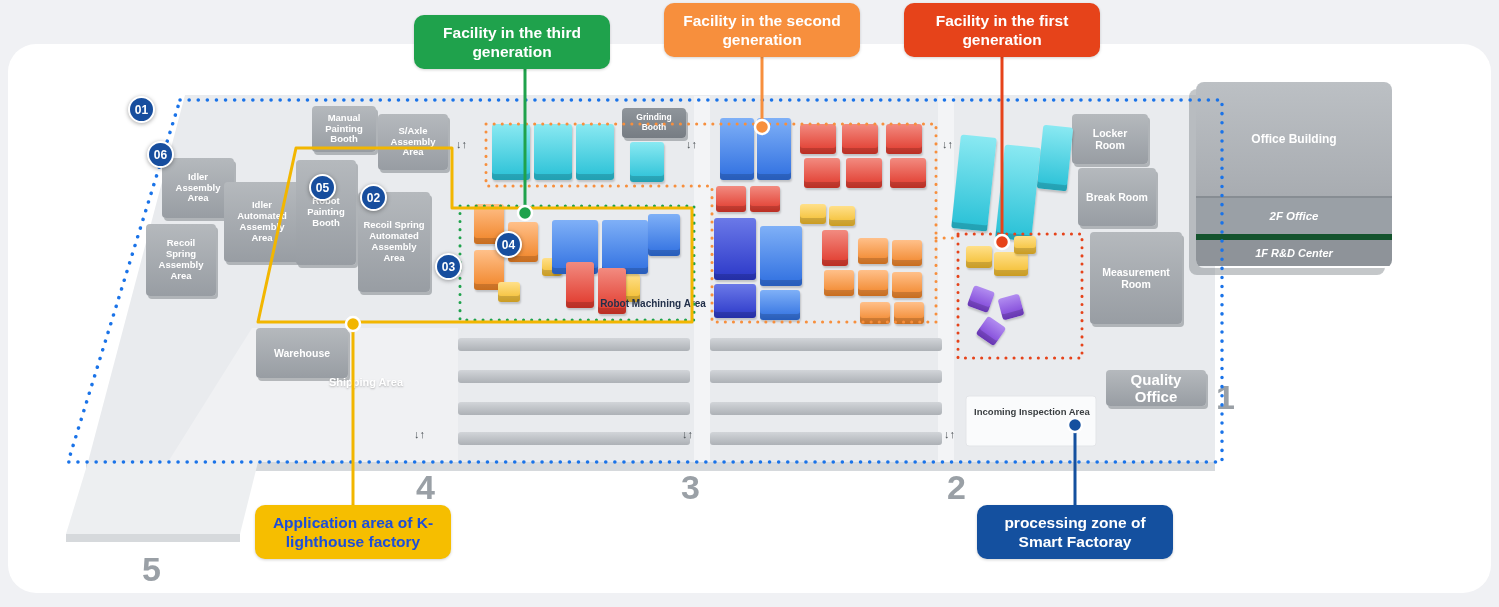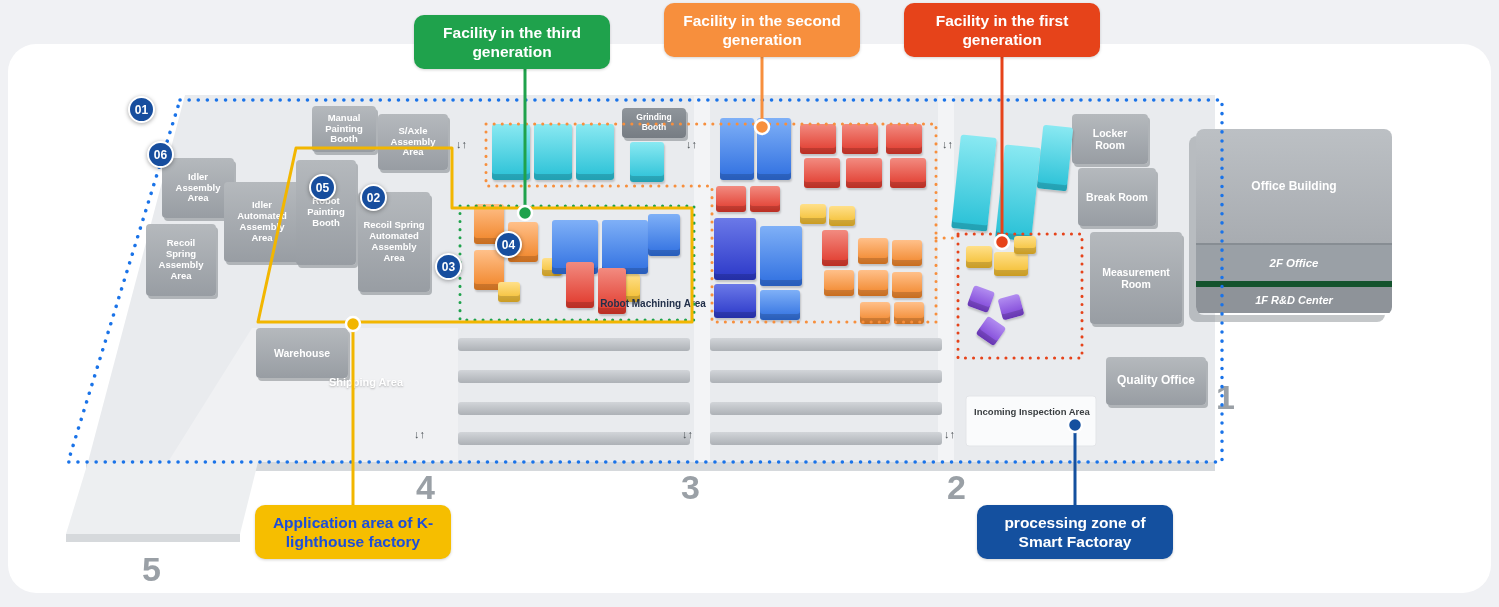--- a/index.html
+++ b/index.html
@@ -9,21 +9,21 @@
   svg.layer { position:absolute; left:0; top:0; }
   #floor-layer { z-index:1; }
   #line-layer { z-index:6; pointer-events:none; }
 
   .bld { position:absolute; z-index:3; background:linear-gradient(#b5b9bd,#989da3); border-radius:4px;
          color:#fff; font-weight:bold; font-size:9.5px; line-height:1.15; display:flex; align-items:center;
          justify-content:center; text-align:center; padding:5px; box-shadow:2px 3px 0 rgba(120,125,130,.5); }
   .bld.dark { background:linear-gradient(#8f959b,#767c83); }
 
   .office { position:absolute; z-index:3; left:1196px; top:82px; width:196px; height:186px; border-radius:8px;
-            overflow:hidden; box-shadow:-7px 7px 0 rgba(125,130,136,.45);margin-top:47px; }
+            overflow:hidden; box-shadow:-7px 7px 0 rgba(125,130,136,.45); }
   .office-top { height:114px; background:linear-gradient(#bcc0c4,#a8acb1); display:flex; align-items:center; justify-content:center;
                 color:#fff; font-weight:bold; font-size:12px; }
   .office-2f { height:38px; background:#9aa0a6; border-top:2px solid #878d93; display:flex; align-items:center; justify-content:center;
                color:#fff; font-weight:bold; font-style:italic; font-size:11.5px; }
   .office-1f { height:32px; background:#8e9399; border-top:6px solid #14532d; display:flex; align-items:center; justify-content:center;
                color:#fff; font-weight:bold; font-style:italic; font-size:11px; }
 
   .m { position:absolute; z-index:4; border-radius:3px; box-shadow:inset 0 -6px 0 rgba(0,0,0,.16), 1px 2px 2px rgba(0,0,0,.18); }
   .c-cyan   { background:linear-gradient(#8ae9f2,#27c0d6); }
   .c-blue   { background:linear-gradient(#7fb0f7,#2f6fe0); }
@@ -111,21 +111,21 @@
     </div>
   <div class="bld" style="left:1078px;top:168px;width:78px;height:58px;font-size:10.5px">
       <span>Break Room</span>
     </div>
   <div class="bld" style="left:1072px;top:114px;width:76px;height:50px;font-size:10.5px">
       <span>Locker Room</span>
     </div>
   <div class="bld" style="left:1090px;top:232px;width:92px;height:92px;font-size:10.5px">
       <span>Measurement Room</span>
     </div>
-  <div class="bld" style="left:1106px;top:357px;width:100px;height:48px;font-size:12px">
+  <div class="bld" style="left:1106px;top:370px;width:100px;height:36px;font-size:15px">
       <span>Quality Office</span>
     </div>
 
   <div class="office">
     <div class="office-top">
         <span>Office Building</span>
       </div>
     <div class="office-2f">
         <span>2F Office</span>
       </div>

